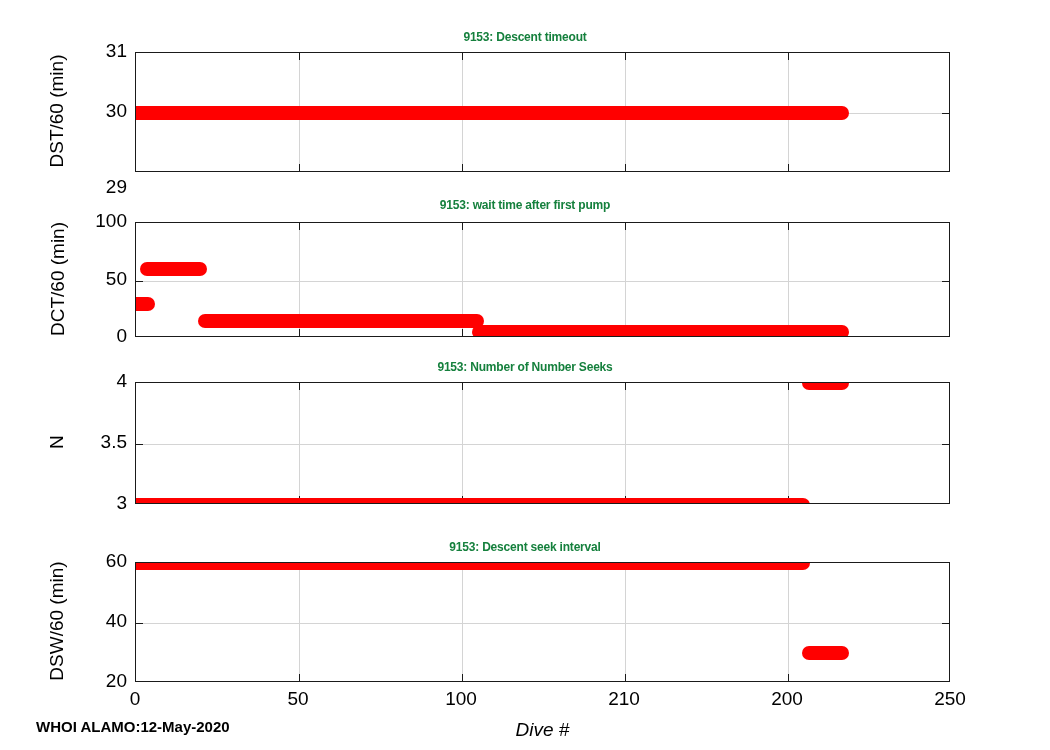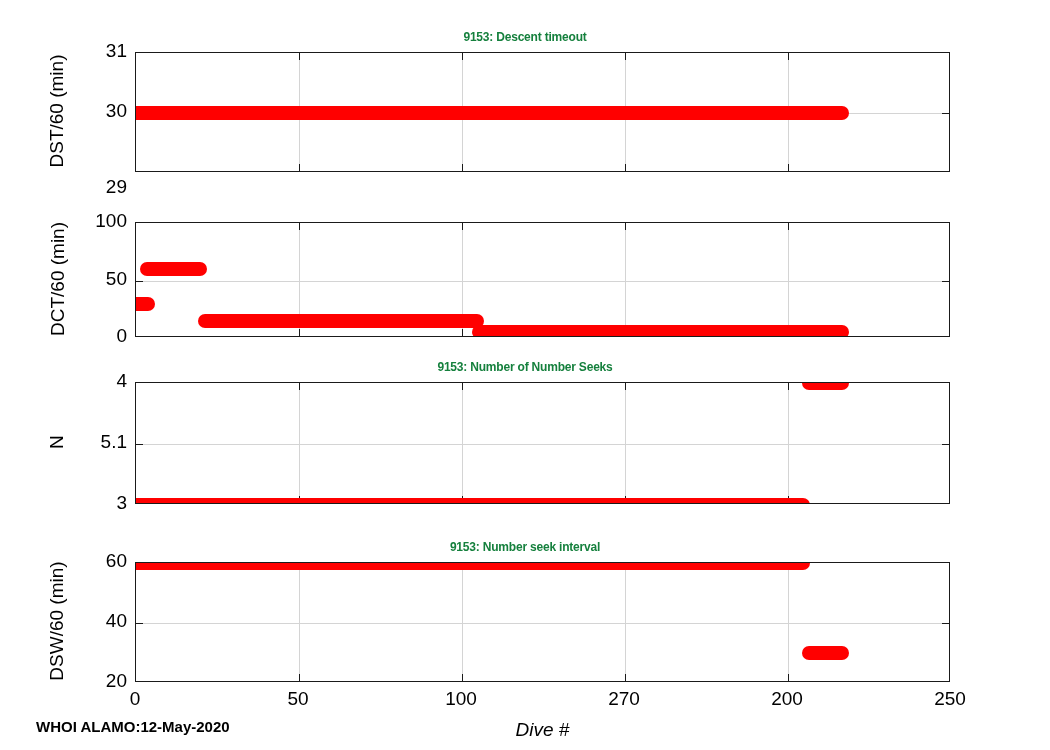--- a/index.html
+++ b/index.html
@@ -149,20 +149,21 @@
       <div class="tick-x" style="left: 489px;"></div>
       <div class="tick-x-top" style="left: 489px;"></div>
       <div class="tick-x" style="left: 652px;"></div>
       <div class="tick-x-top" style="left: 652px;"></div>
       <div class="marker-run" style="left: -6px; top: 53px; width: 719.42px; height: 14px; background: rgb(255, 0, 0);"></div>
     </div>
     <div class="ytick-label" style="right: 923px; top: 176px; width: 90px;">29</div>
     <div class="ytick-label" style="right: 923px; top: 100px; width: 90px;">30</div>
     <div class="ytick-label" style="right: 923px; top: 40px; width: 90px;">31</div>
     <div class="ylabel-text" style="width: 280px; left: -83px; top: 100px;">DST/60 (min)</div>
+    <div class="panel-title" style="top: 198px;">9153: wait time after first pump</div>
     <div class="axes" style="left: 135px; top: 222px; width: 815px; height: 115px;">
       <div class="gridline-h" style="top: 57.5px;"></div>
       <div class="gridline-v" style="left: 163px;"></div>
       <div class="gridline-v" style="left: 326px;"></div>
       <div class="gridline-v" style="left: 489px;"></div>
       <div class="gridline-v" style="left: 652px;"></div>
       <div class="tick-y" style="top: 57.5px;"></div>
       <div class="tick-y-right" style="top: 57.5px;"></div>
       <div class="tick-x" style="left: 163px;"></div>
       <div class="tick-x-top" style="left: 163px;"></div>
@@ -195,24 +196,24 @@
       <div class="tick-x" style="left: 326px;"></div>
       <div class="tick-x-top" style="left: 326px;"></div>
       <div class="tick-x" style="left: 489px;"></div>
       <div class="tick-x-top" style="left: 489px;"></div>
       <div class="tick-x" style="left: 652px;"></div>
       <div class="tick-x-top" style="left: 652px;"></div>
       <div class="marker-run" style="left: -6px; top: 115px; width: 680.3px; height: 14px; background: rgb(255, 0, 0);"></div>
       <div class="marker-run" style="left: 665.56px; top: -7px; width: 47.86px; height: 14px; background: rgb(255, 0, 0);"></div>
     </div>
     <div class="ytick-label" style="right: 923px; top: 492px; width: 90px;">3</div>
-    <div class="ytick-label" style="right: 923px; top: 431px; width: 90px;">5.1</div>
+    <div class="ytick-label" style="right: 923px; top: 431px; width: 90px;">3.5</div>
     <div class="ytick-label" style="right: 923px; top: 370px; width: 90px;">4</div>
     <div class="ylabel-text" style="width: 282px; left: -84px; top: 431px;">N</div>
-    <div class="panel-title" style="top: 540px;">9153: Number seek interval</div>
+    <div class="panel-title" style="top: 540px;">9153: Descent seek interval</div>
     <div class="axes" style="left: 135px; top: 562px; width: 815px; height: 120px;">
       <div class="gridline-h" style="top: 60px;"></div>
       <div class="gridline-v" style="left: 163px;"></div>
       <div class="gridline-v" style="left: 326px;"></div>
       <div class="gridline-v" style="left: 489px;"></div>
       <div class="gridline-v" style="left: 652px;"></div>
       <div class="tick-y" style="top: 60px;"></div>
       <div class="tick-y-right" style="top: 60px;"></div>
       <div class="tick-x" style="left: 163px;"></div>
       <div class="tick-x-top" style="left: 163px;"></div>
@@ -225,18 +226,18 @@
       <div class="marker-run" style="left: -6px; top: -7px; width: 680.3px; height: 14px; background: rgb(255, 0, 0);"></div>
       <div class="marker-run" style="left: 665.56px; top: 83px; width: 47.86px; height: 14px; background: rgb(255, 0, 0);"></div>
     </div>
     <div class="ytick-label" style="right: 923px; top: 670px; width: 90px;">20</div>
     <div class="ytick-label" style="right: 923px; top: 610px; width: 90px;">40</div>
     <div class="ytick-label" style="right: 923px; top: 550px; width: 90px;">60</div>
     <div class="ylabel-text" style="width: 280px; left: -83px; top: 610px;">DSW/60 (min)</div>
     <div class="xtick-label" style="left: 95px; top: 688px; width: 80px;">0</div>
     <div class="xtick-label" style="left: 258px; top: 688px; width: 80px;">50</div>
     <div class="xtick-label" style="left: 421px; top: 688px; width: 80px;">100</div>
-    <div class="xtick-label" style="left: 584px; top: 688px; width: 80px;">270</div>
+    <div class="xtick-label" style="left: 584px; top: 688px; width: 80px;">210</div>
     <div class="xtick-label" style="left: 747px; top: 688px; width: 80px;">200</div>
     <div class="xtick-label" style="left: 910px; top: 688px; width: 80px;">250</div>
     <div class="xlabel-text" style="left: 135px; width: 815px; top: 719px; font-style: italic;">Dive #</div>
     <div class="footer-text" style="left: 36px; top: 718px;">WHOI ALAMO:12-May-2020</div>
   </div>
 
 </body></html>

